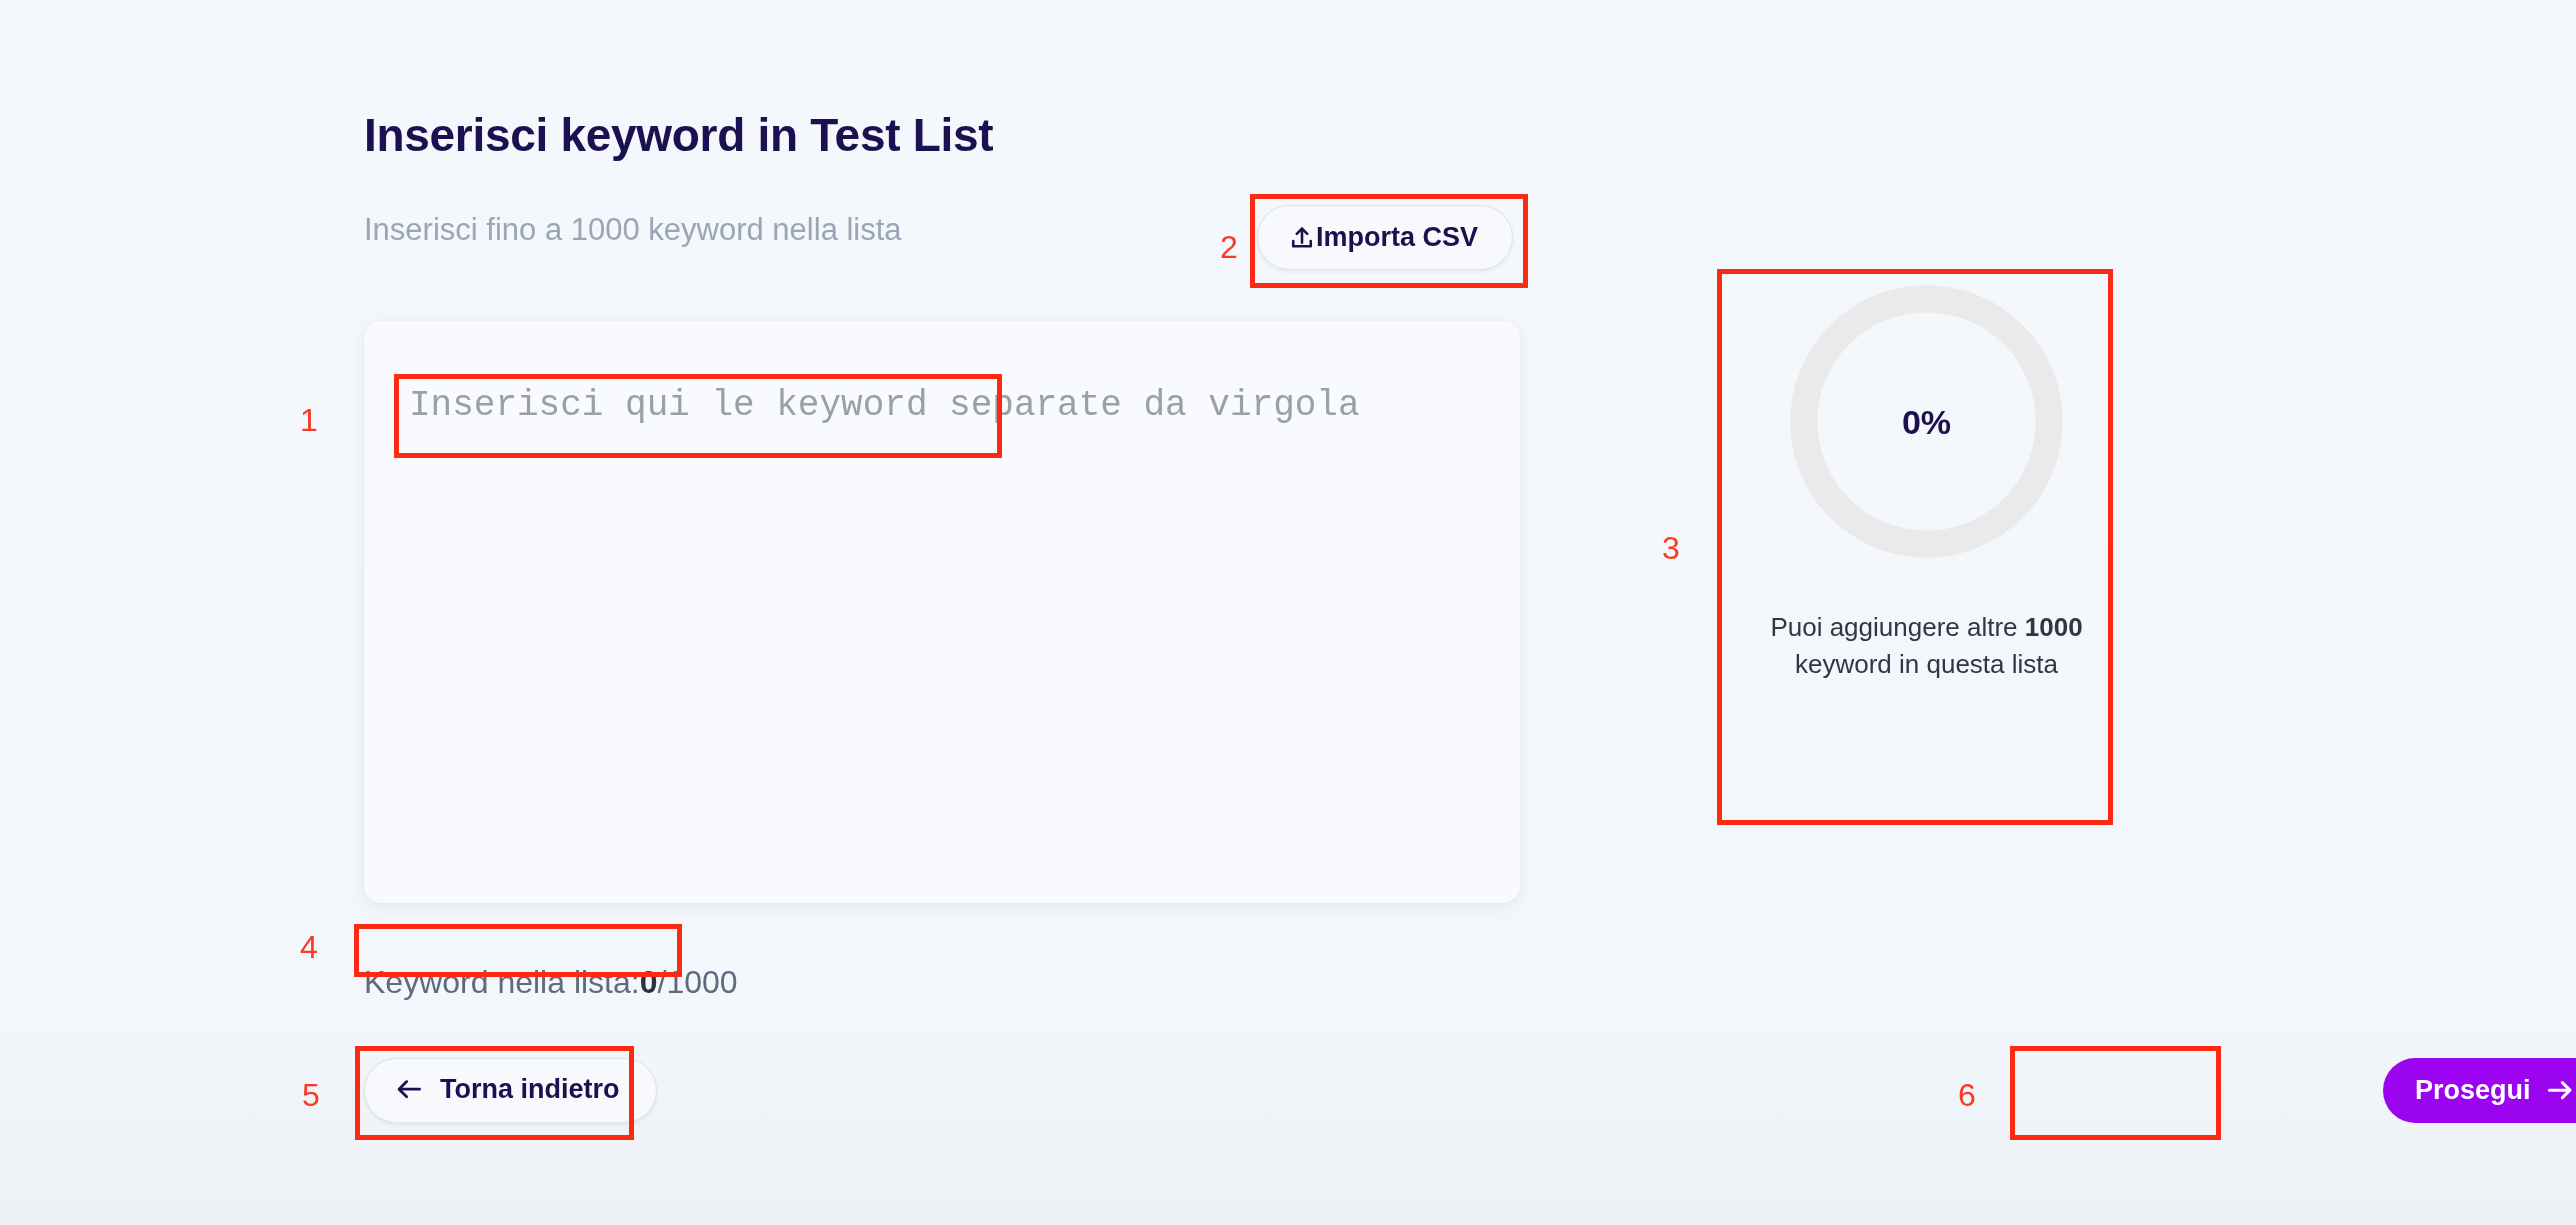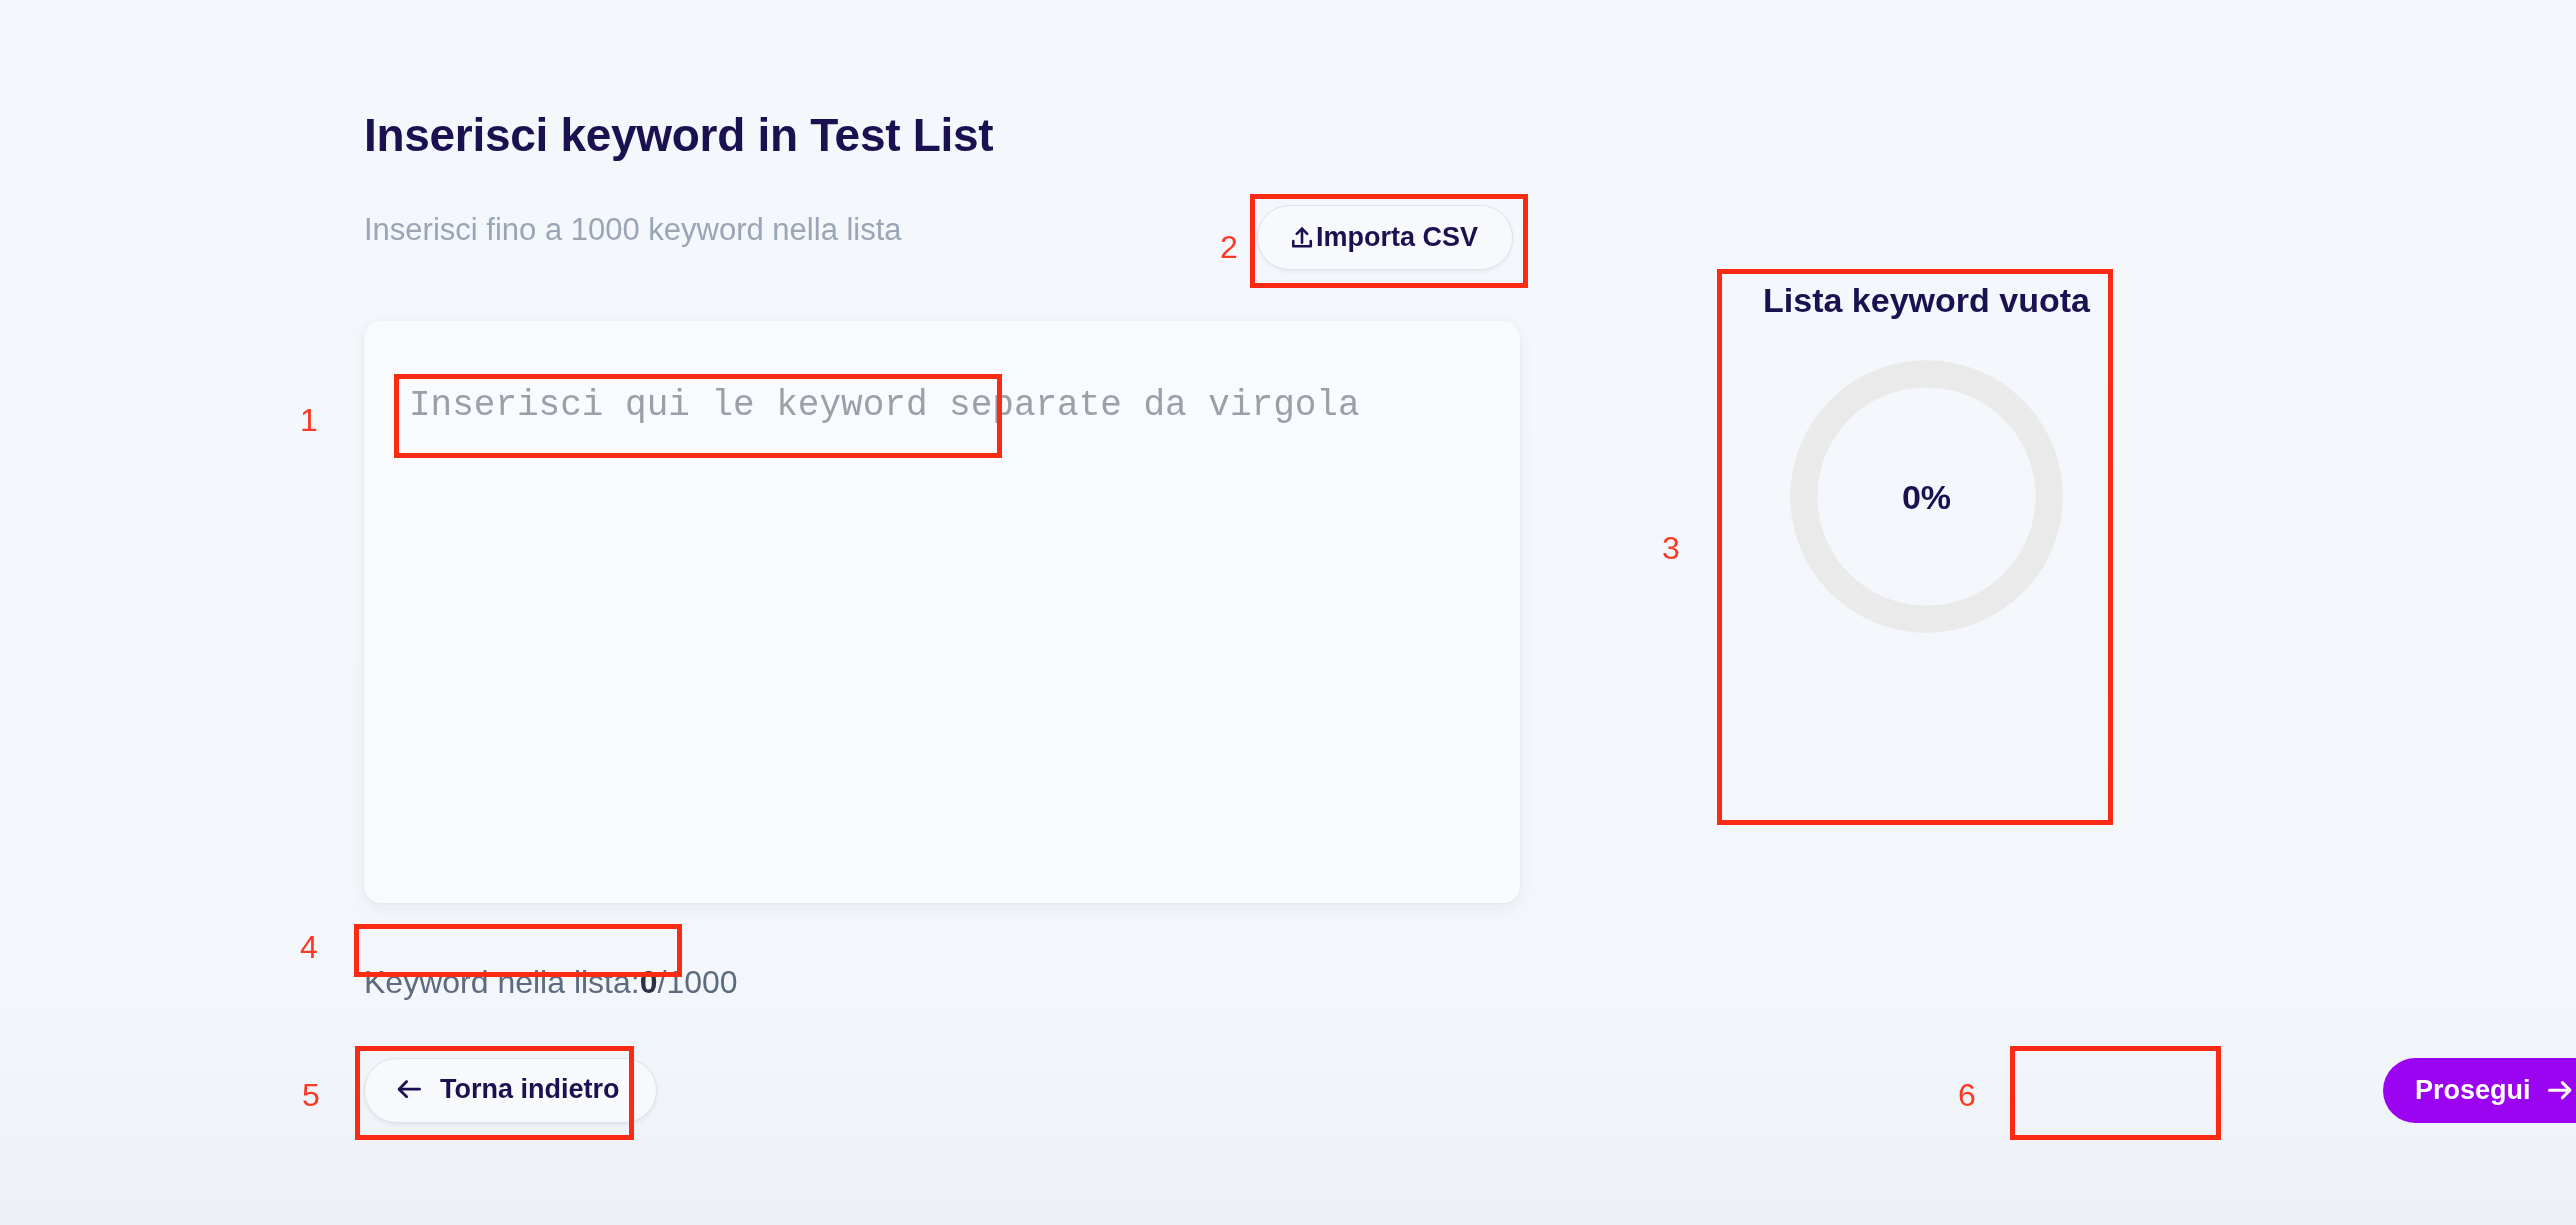--- a/index.html
+++ b/index.html
@@ -273,29 +273,31 @@
         <svg class="arrow-right-icon" viewBox="0 0 24 20" fill="none" stroke="#ffffff" stroke-width="2.6" stroke-linecap="round" stroke-linejoin="round">
           <path d="M3 10h17"></path>
           <path d="M14 3.5L20.5 10 14 16.5"></path>
         </svg>
       </span>
     </div>
 
   </div>
 
   <div class="side-panel">
-    <div class="side-title">Lista keyword vuota</div>
 
     <div class="ring-wrap">
       <svg viewBox="0 0 300 300">
         <circle cx="150" cy="150" r="131" fill="none" stroke="#eaeaea" stroke-width="29"></circle>
       </svg>
       <div class="ring-value">0%</div>
     </div>
 
+    <div class="side-note">
+      <span>Puoi aggiungere altre </span><b>1000</b><span> keyword in questa lista</span>
+    </div>
   </div>
 
   <div class="anno-box" style="left:394px; top:374px; width:608px; height:84px;"></div>
   <div class="anno-num" style="left:300px; top:404px;">1</div>
 
   <div class="anno-box" style="left:1250px; top:194px; width:278px; height:94px;"></div>
   <div class="anno-num" style="left:1220px; top:231px;">2</div>
 
   <div class="anno-box" style="left:1717px; top:269px; width:396px; height:556px;"></div>
   <div class="anno-num" style="left:1662px; top:532px;">3</div>

